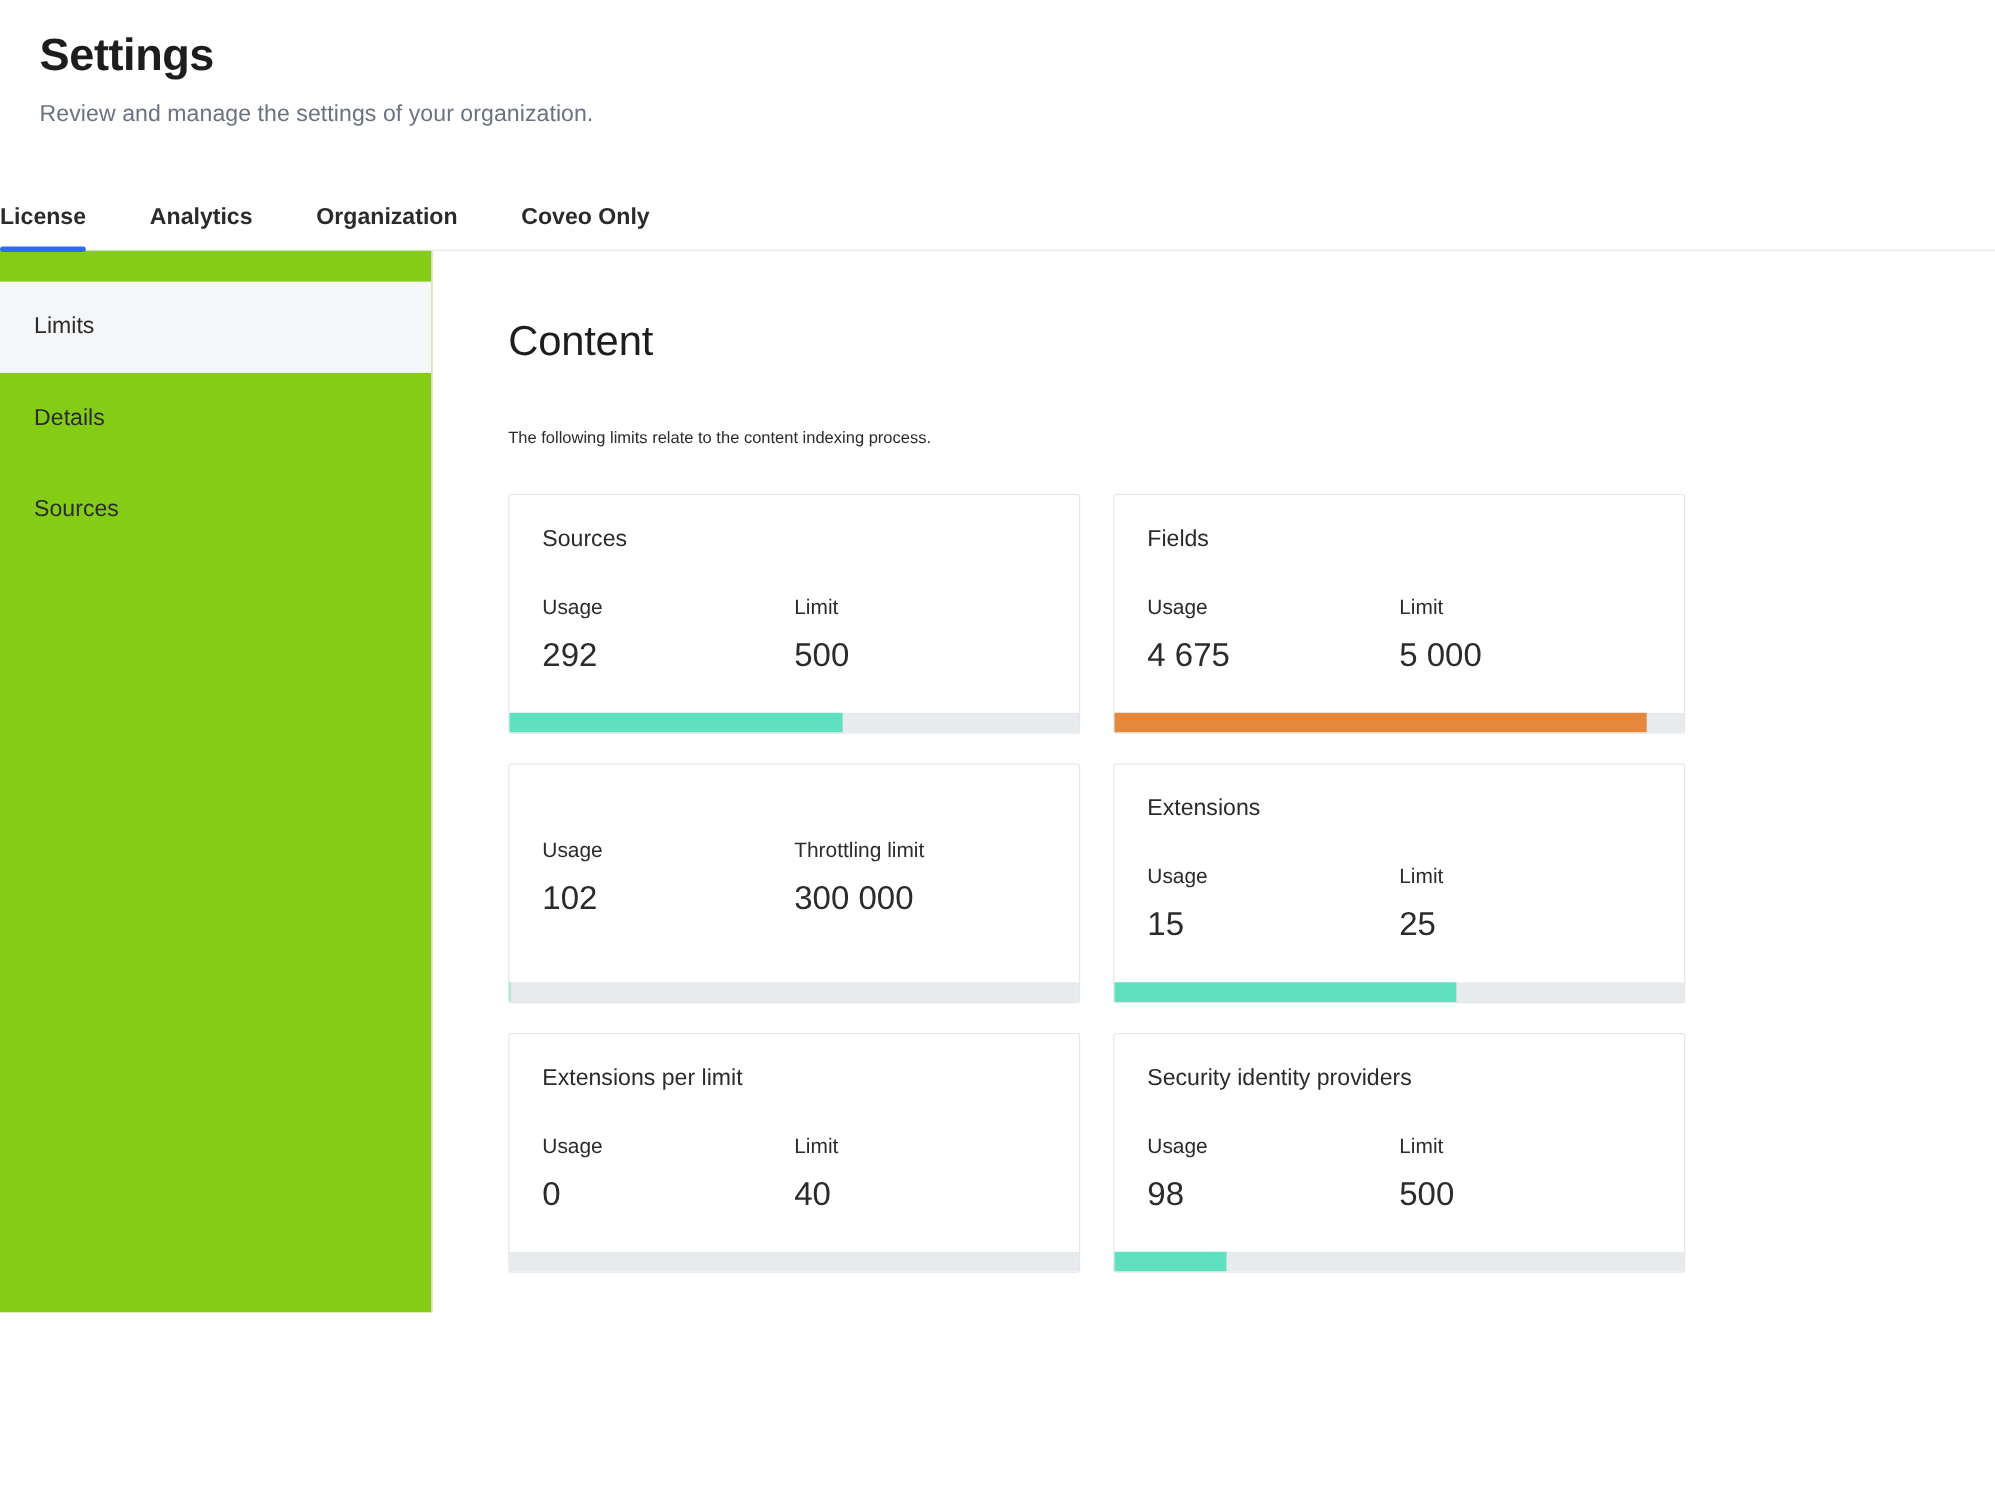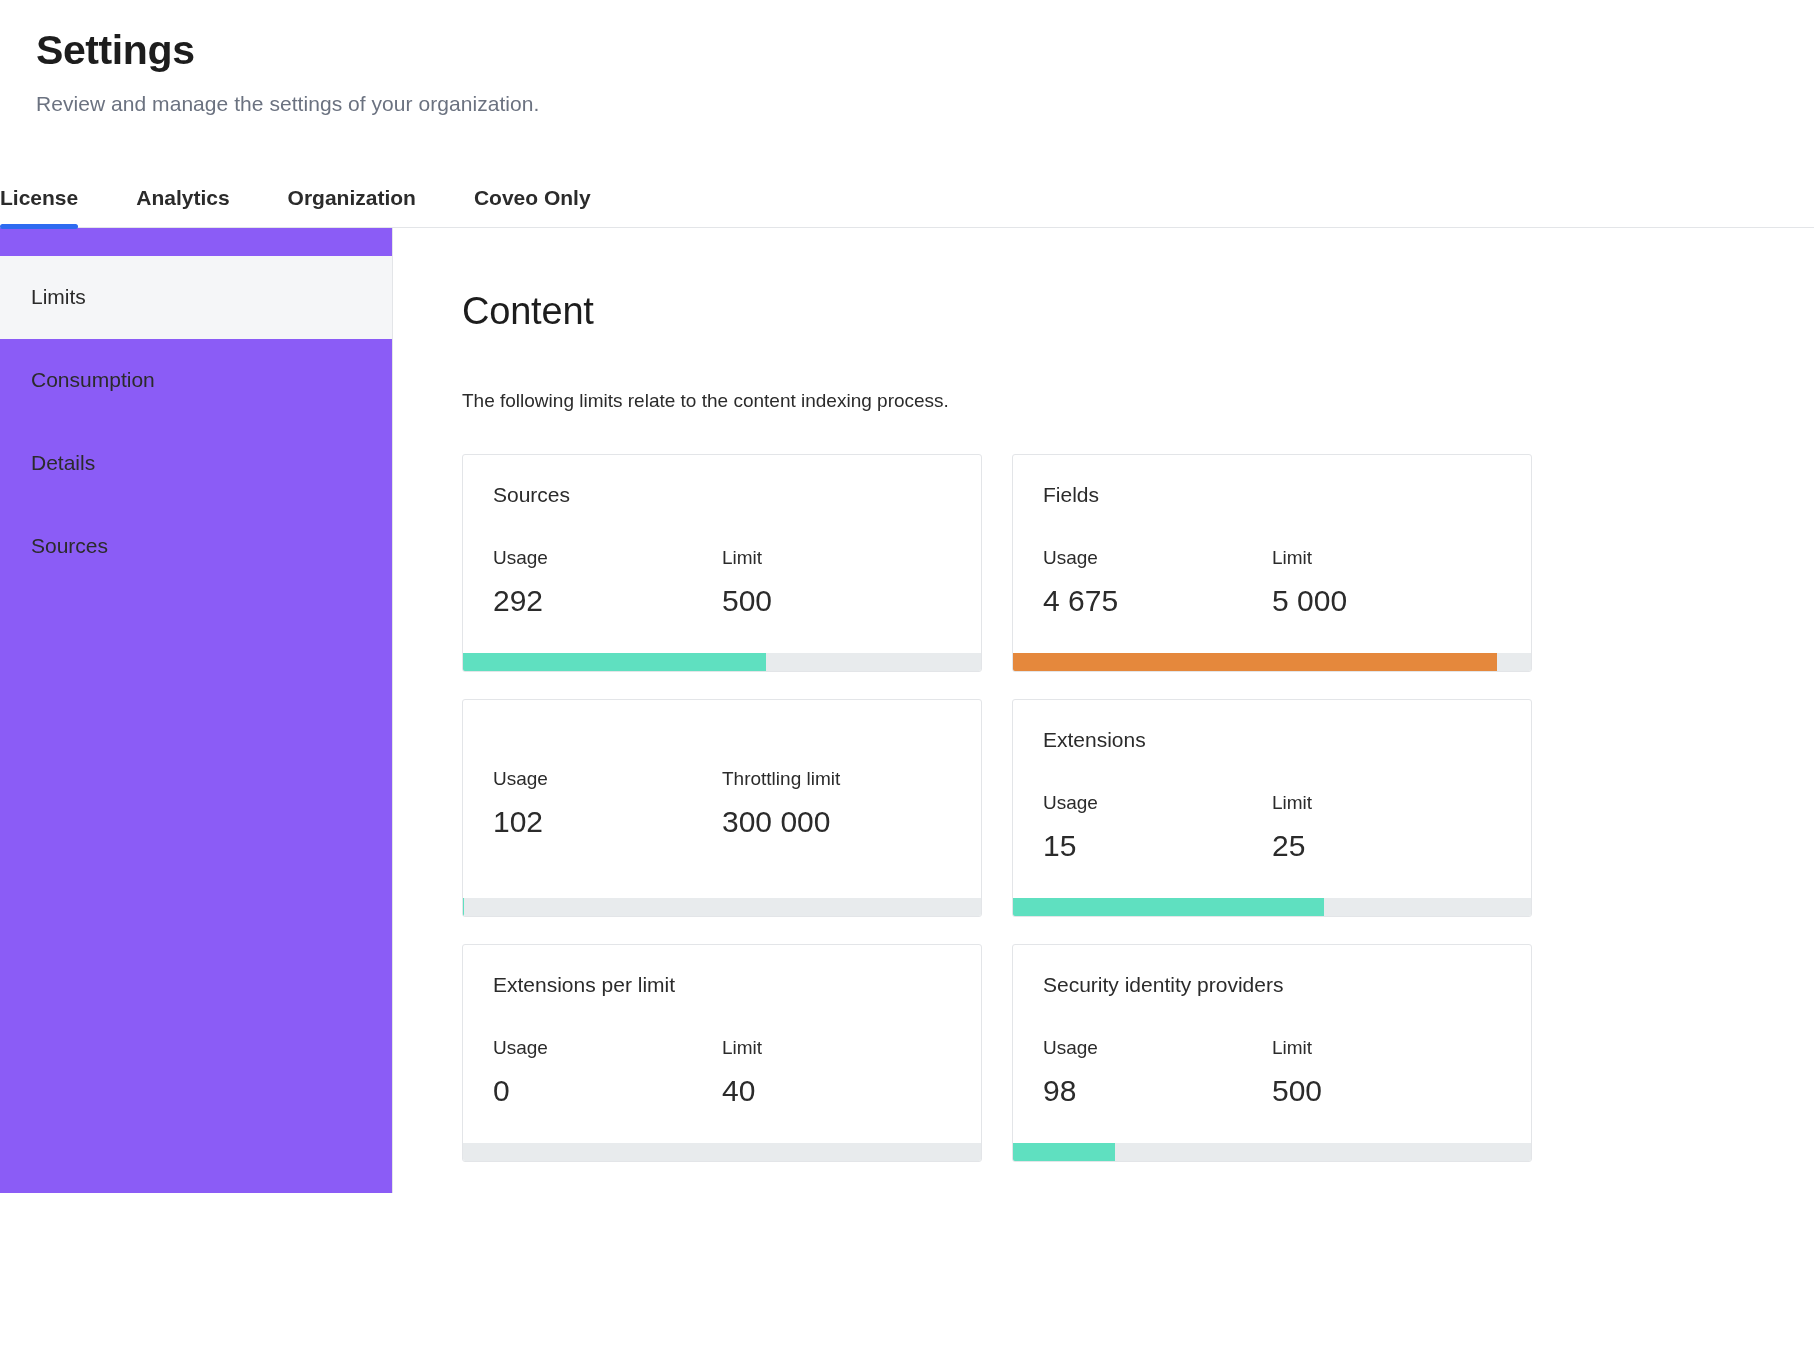--- a/index.html
+++ b/index.html
@@ -65,21 +65,21 @@
   
   .body {
     display: flex;
     height: 965px;
   }
   .sidebar {
     width: 393px;
     flex: 0 0 393px;
     border-right: 1px solid #e3e5e8;
     padding-top: 28px;
-    background: #8b5cf6;
+    background: #84cc16;
   }
   .side-item {
     height: 83px;
     display: flex;
     align-items: center;
     padding-left: 31px;
     font-size: 21px;
     color: #2b2b2b;
     cursor: pointer;
     font-weight: 400;
@@ -93,21 +93,21 @@
     overflow: hidden;
   }
   .section-title {
     font-size: 38px;
     font-weight: 400;
     color: #1d1d1d;
     letter-spacing: -0.2px;
   }
   .section-desc {
     margin-top: 57px;
-    font-size: 19px;
+    font-size: 15px;
     color: #2b2b2b;
     font-weight: 400;
   }
 
   .card-grid {
     margin-top: 42px;
     display: grid;
     grid-template-columns: 520px 520px;
     column-gap: 30px;
     row-gap: 27px;
@@ -175,23 +175,20 @@
       <div class="tab active">License</div>
       <div class="tab">Analytics</div>
       <div class="tab">Organization</div>
       <div class="tab">Coveo Only</div>
     </div>
 
   <div class="body">
     <div class="sidebar" id="sidebar">
         <div class="side-item active">
           <span>Limits</span>
-        </div>
-        <div class="side-item">
-          <span>Consumption</span>
         </div>
         <div class="side-item">
           <span>Details</span>
         </div>
         <div class="side-item">
           <span>Sources</span>
         </div>
       </div>
 
     <div class="main">

